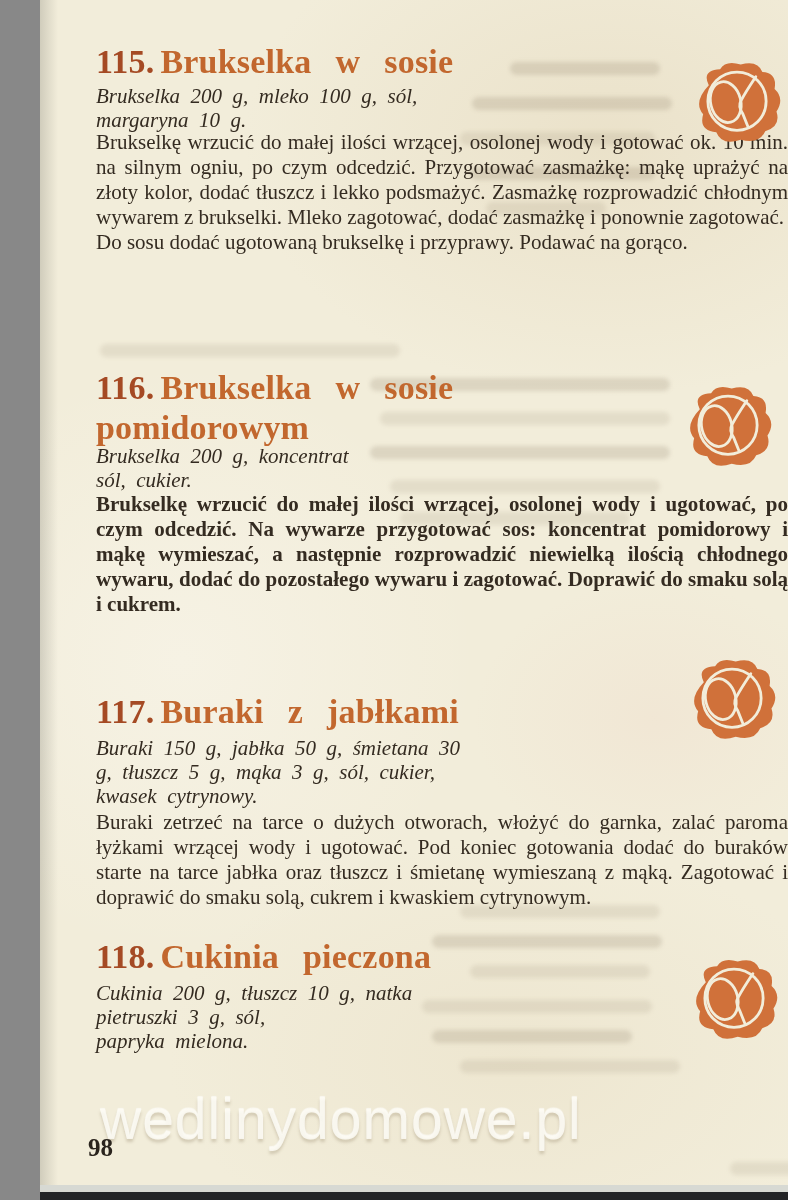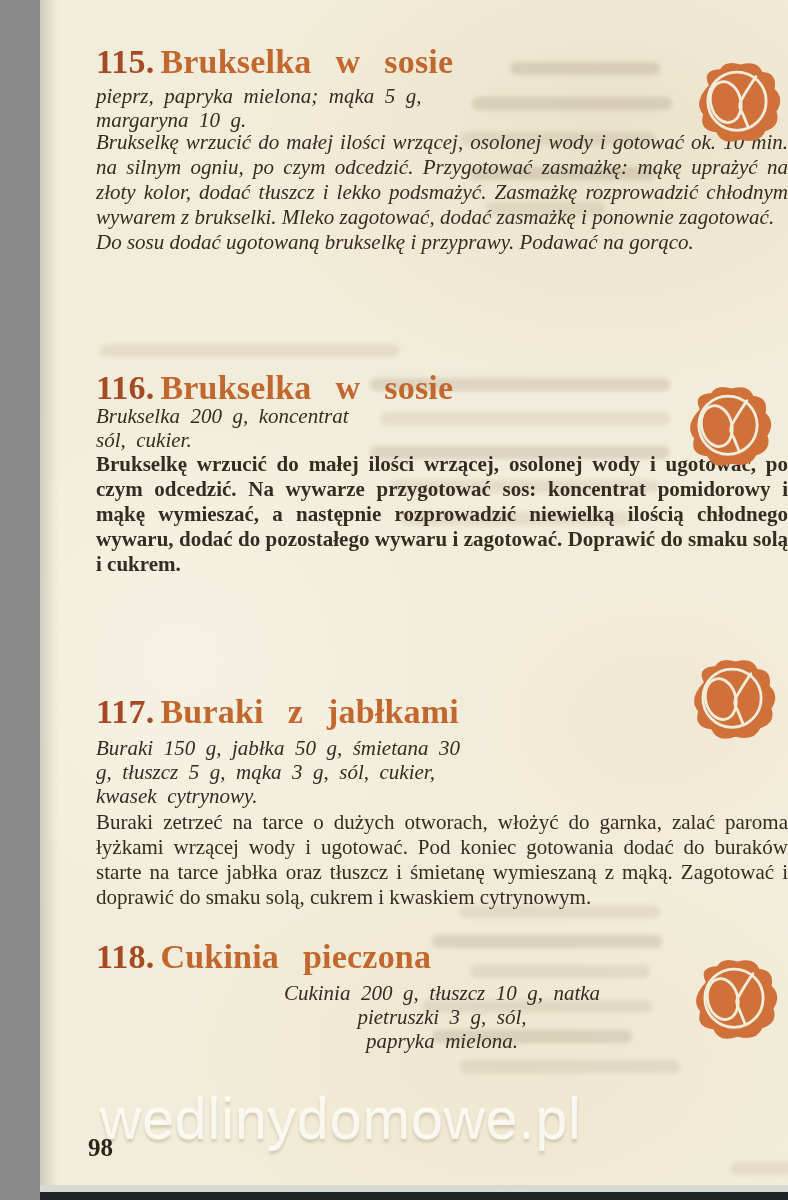--- a/index.html
+++ b/index.html
@@ -36,24 +36,24 @@
   
   .bl{position:absolute;height:13px;border-radius:7px;background:rgba(122,106,80,.12);filter:blur(2px);}
   .bl.d{background:rgba(110,96,74,.17);}
   
   .recipe{position:absolute;left:56px;width:692px;color:var(--ink);}
   .r-title{font-weight:bold;font-size:34px;line-height:40px;color:var(--title);word-spacing:.45em;letter-spacing:.2px;}
   .t-num{color:var(--title-num);margin-right:6px;}
   .ing{font-style:italic;font-size:21px;line-height:24px;word-spacing:.25em;white-space:nowrap;}
   .body-text{font-size:21px;line-height:25px;text-align:justify;}
   .body-text p{margin:0;}
-  #r115 .ing-block{margin-top:2px;} #r115 .body-text{margin-top:-2px;font-style:italic;}
+  #r115 .ing-block{margin-top:2px;} #r115 .body-text{margin-top:-2px;}
   #r116 .ing-block{margin-top:-4px;} #r116 .body-text{margin-top:0;font-weight:bold;}
   #r117 .ing-block{margin-top:4px;} #r117 .body-text{margin-top:2px;}
-  #r118 .ing-block{margin-top:4px;text-align:center;}
+  #r118 .ing-block{margin-top:4px;}
   
   .cabbage{position:absolute;width:94px;height:94px;}
   .cab-fill{fill:var(--icon);}
   .cab-line{fill:none;stroke:var(--paper);stroke-width:3;stroke-linecap:round;}
   .ic1{left:650px;top:57px;}
   .ic2{left:641px;top:381px;}
   .ic3{left:645px;top:654px;}
   .ic4{left:647px;top:954px;}
   
   .watermark{position:absolute;left:60px;top:1086px;white-space:nowrap;
@@ -105,35 +105,36 @@
     <i class="bl d" style="left:392px;top:1030px;width:200px;"></i>
     <i class="bl" style="left:420px;top:1060px;width:220px;"></i>
     <i class="bl" style="left:690px;top:1162px;width:70px;"></i>
   </div>
 
   <section class="recipe" id="r115" style="top:42px">
     <div class="r-title">
       <div><span class="t-num">115.</span><span>Brukselka w sosie</span></div>
     </div>
     <div class="ing-block">
-      <div class="ing">pieprz, papryka mielona; mąka 5 g,</div>
+      <div class="ing">Brukselka 200 g, mleko 100 g, sól,</div>
       <div class="ing">margaryna 10 g.</div>
     </div>
     <div class="body-text">
       <p>Brukselkę wrzucić do małej ilości wrzącej, osolonej wody i gotować ok. 10 min. na silnym ogniu, po czym odcedzić. Przygotować zasmażkę: mąkę uprażyć na złoty kolor, dodać tłuszcz i lekko podsmażyć. Zasmażkę rozprowadzić chłodnym wywarem z brukselki. Mleko zagotować, dodać zasmażkę i ponownie zagotować.</p>
       <p>Do sosu dodać ugotowaną brukselkę i przyprawy. Podawać na gorąco.</p>
     </div>
   </section>
   <svg class="cabbage ic1">
       <use href="#cabbage"></use>
     </svg>
 
   <section class="recipe" id="r116" style="top:368px">
     <div class="r-title">
       <div><span class="t-num">116.</span><span>Brukselka w sosie</span></div>
+      <div>pomidorowym</div>
     </div>
     <div class="ing-block">
       <div class="ing">Brukselka 200 g, koncentrat</div>
       <div class="ing">sól, cukier.</div>
     </div>
     <div class="body-text">
       <p>Brukselkę wrzucić do małej ilości wrzącej, osolonej wody i ugotować, po czym odcedzić. Na wywarze przygotować sos: koncentrat pomidorowy i mąkę wymieszać, a następnie rozprowadzić niewielką ilością chłodnego wywaru, dodać do pozostałego wywaru i zagotować. Doprawić do smaku solą i cukrem.</p>
     </div>
   </section>
   <svg class="cabbage ic2">

